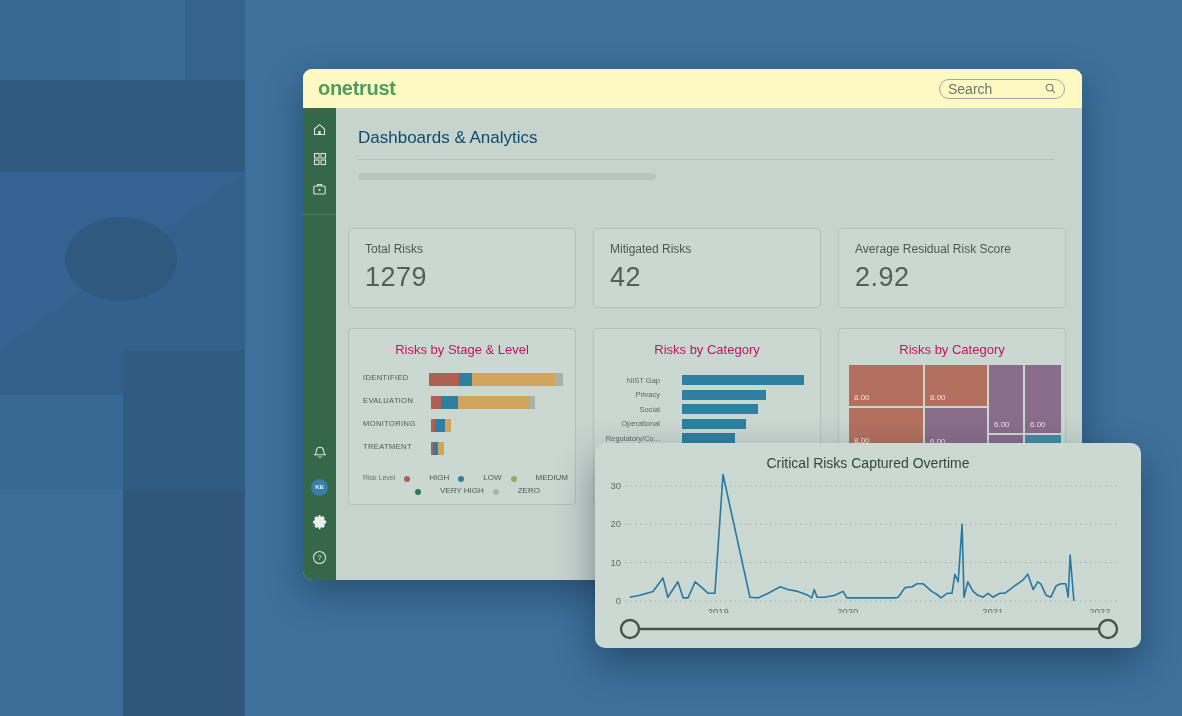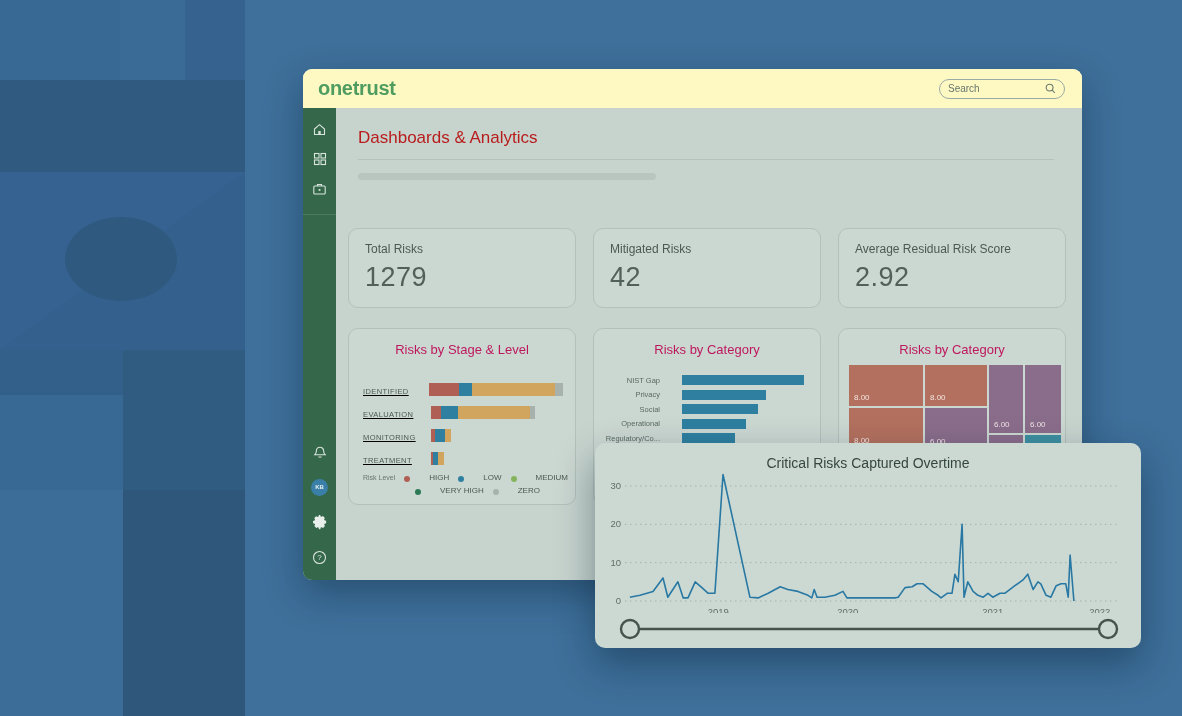--- a/index.html
+++ b/index.html
@@ -24,51 +24,51 @@
 
   
   .window { position:absolute; left:303px; top:69px; width:779px; height:511px;
             background:#c7d4ce; border-radius:9px; box-shadow:0 14px 36px rgba(8,28,48,.38); z-index:2; }
   .app-header { height:39px; display:flex; align-items:center; justify-content:space-between;
                 padding:0 17px 0 15px; background:#fef9c3; border-radius:9px 9px 0 0; }
   .logo { font-size:20px; font-weight:600; color:#4f9c60; letter-spacing:-0.3px; }
   .search-box { width:126px; height:20px; border:1px solid #9aaba4; border-radius:10px;
                 display:flex; align-items:center; padding:0 8px; }
   .search-box input { flex:1; min-width:0; border:none; outline:none; background:transparent;
-                      font-size:10px; color:#4d5c55; font-family:inherit; }
+                      font-size:14px; color:#4d5c55; font-family:inherit; }
   .search-box input::placeholder { color:#68776f; }
   .search-icon svg { display:block; }
 
   .sidebar { position:absolute; left:0; top:39px; width:33px; height:472px; background:#35684a;
              border-radius:0 0 0 9px; display:flex; flex-direction:column; align-items:center; }
   .side-icon { width:33px; height:30px; display:flex; align-items:center; justify-content:center;
                color:#d9e4dd; cursor:pointer; }
   .side-divider { width:33px; height:0; border-top:1px solid #4c7a60; margin-top:10px; }
   .side-spacer { flex:1; }
   .avatar { width:17px; height:17px; border-radius:50%; background:#3a7fa8; color:#e8f1ee;
             font-size:6px; font-weight:700; display:flex; align-items:center; justify-content:center; }
 
   .content { position:absolute; left:33px; top:39px; right:0; bottom:0; }
-  .page-title { margin:20px 0 0 22px; font-size:17px; color:#b91c1c; }
+  .page-title { margin:20px 0 0 22px; font-size:17px; color:#0c4a6e; }
   .title-divider { margin:11px 28px 0 22px; border-top:1px solid #b3c2bb; }
   .skeleton-bar { margin:13px 0 0 22px; width:298px; height:7px; background:#b9c5bf; border-radius:4px; }
 
   .kpi-row { position:absolute; left:12px; top:120px; display:flex; gap:17px; }
-  .card { width:228px; background:#cbd7d1; border:1px solid #b2c1bb; border-radius:10px; }
+  .card { width:228px; background:#cbd7d1; border:1px solid #b2c1bb; border-radius:4px; }
   .kpi-card { height:80px; padding:13px 16px; }
   .kpi-label { font-size:12px; color:#4a5a52; }
   .kpi-value { font-size:27px; color:#51615a; margin-top:6px; letter-spacing:.5px; }
 
   .chart-row { position:absolute; left:12px; top:220px; display:flex; gap:17px; }
   .chart-card { height:177px; overflow:hidden; }
   .chart-title { text-align:center; font-size:13px; color:#be185d; margin-top:13px; }
 
   
   .stacked-body { margin:16px 12px 0 14px; }
-  .stacked-row { display:flex; align-items:flex-end; height:23px;text-decoration:underline; }
+  .stacked-row { display:flex; align-items:flex-start; height:23px; }
   .stacked-label { width:68px; font-size:7.5px; letter-spacing:.4px; color:#4a5a52; }
   .stacked-bars { display:flex; height:13px; }
   .seg { height:13px; }
   .legend { margin:8px 0 0 14px; font-size:8px; color:#4a5a52; }
   .legend-line { display:flex; align-items:center; gap:9px; }
   .legend-line.second { margin:4px 0 0 52px; }
   .legend-key { font-size:7px; color:#68776f; }
   .legend-item { display:flex; align-items:flex-end; gap:19px; }
   .dot { width:6px; height:6px; border-radius:50%; }
 

